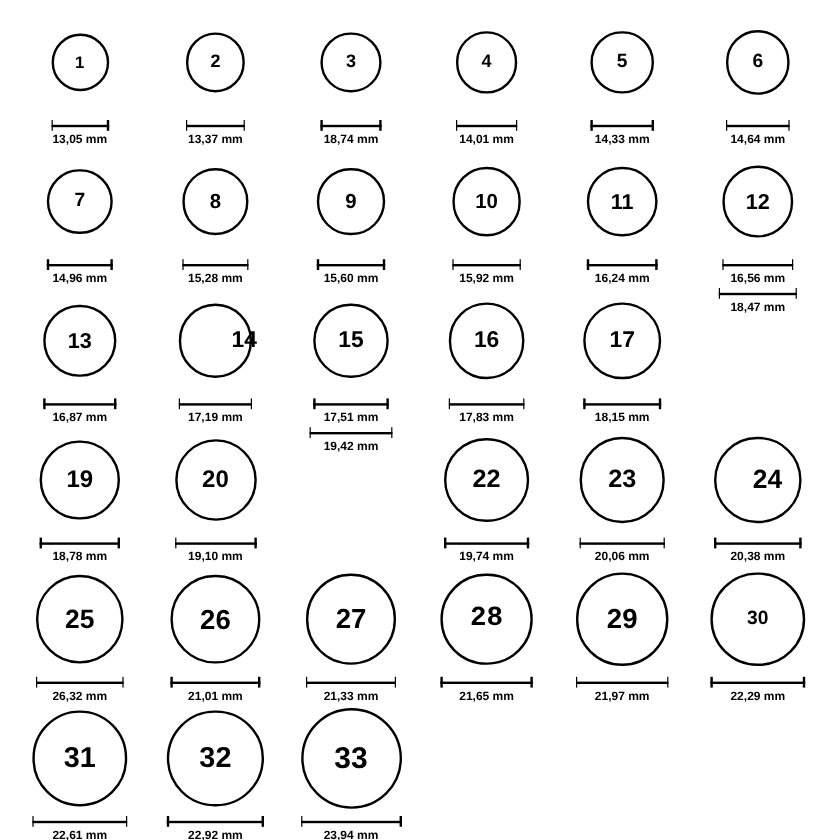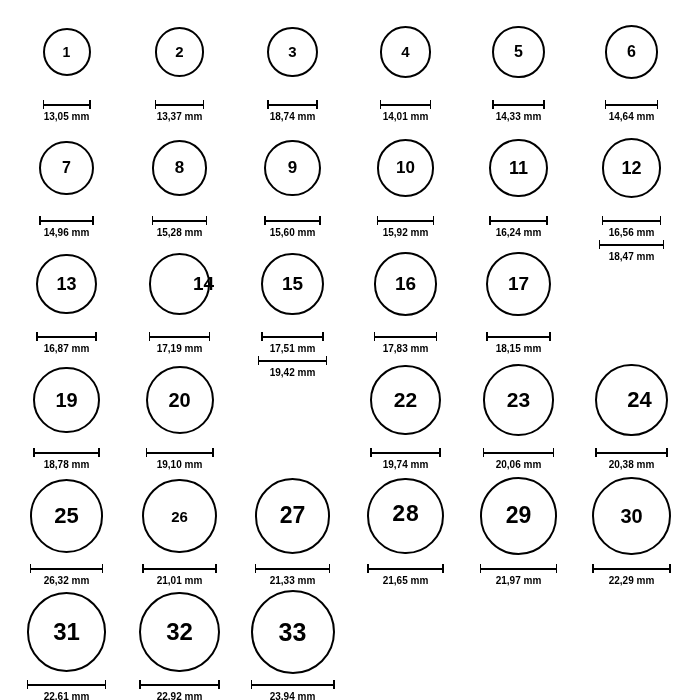--- a/index.html
+++ b/index.html
@@ -470,21 +470,21 @@
               <div class="line"></div>
               <div class="cap left"></div>
               <div class="cap right"></div>
             </div>
             <div class="measure-label">26,32 mm</div>
           </div>
         </div>
         <div class="ring-cell">
           <div class="ring-circle-wrap">
             <div class="ring-circle" style="width: 74.314px; height: 74.314px;">
-              <span class="ring-number" style="font-size: 15px;">26</span>
+              <span class="ring-number" style="font-size: 23px;">26</span>
             </div>
           </div>
           <div class="measure">
             <div class="measure-bar" style="width: 74.314px;">
               <div class="line"></div>
               <div class="cap left"></div>
               <div class="cap right"></div>
             </div>
             <div class="measure-label">21,01 mm</div>
           </div>
@@ -530,21 +530,21 @@
               <div class="line"></div>
               <div class="cap left"></div>
               <div class="cap right"></div>
             </div>
             <div class="measure-label">21,97 mm</div>
           </div>
         </div>
         <div class="ring-cell">
           <div class="ring-circle-wrap">
             <div class="ring-circle" style="width: 78.5455px; height: 78.5455px;">
-              <span class="ring-number" style="font-size: 20px;">30</span>
+              <span class="ring-number" style="font-size: 16px;">30</span>
             </div>
           </div>
           <div class="measure">
             <div class="measure-bar" style="width: 78.5455px;">
               <div class="line"></div>
               <div class="cap left"></div>
               <div class="cap right"></div>
             </div>
             <div class="measure-label">22,29 mm</div>
           </div>

